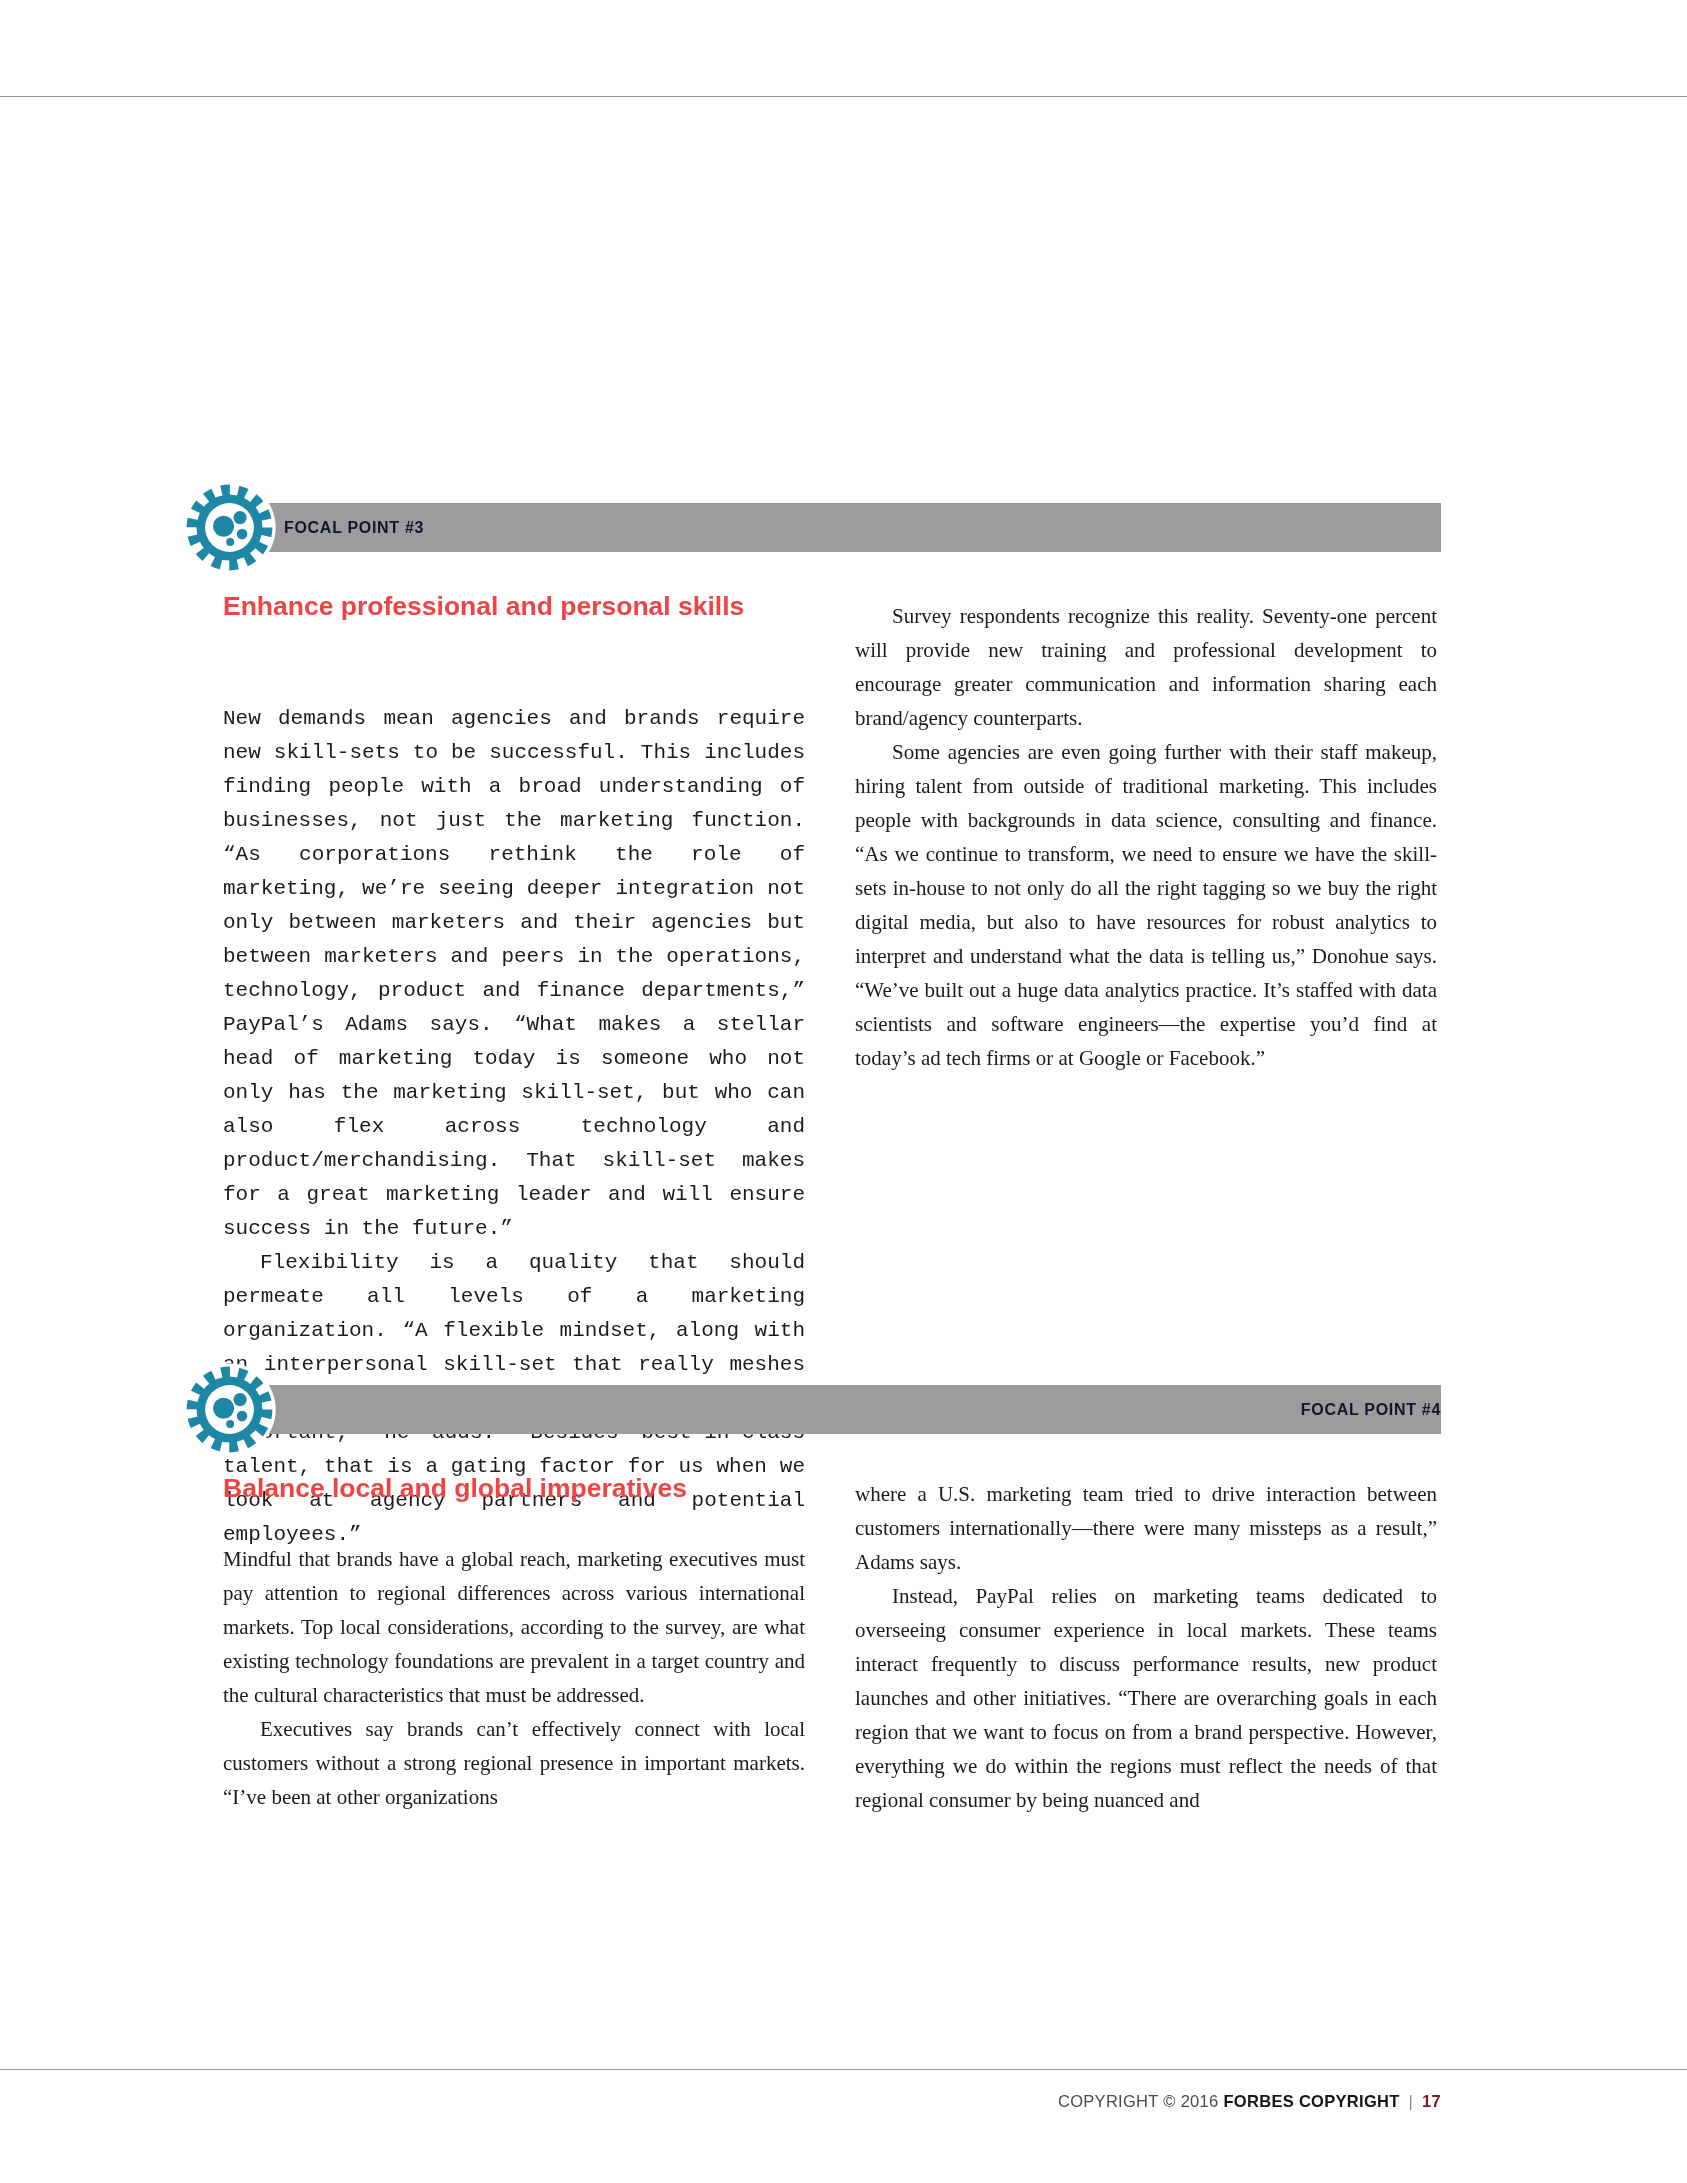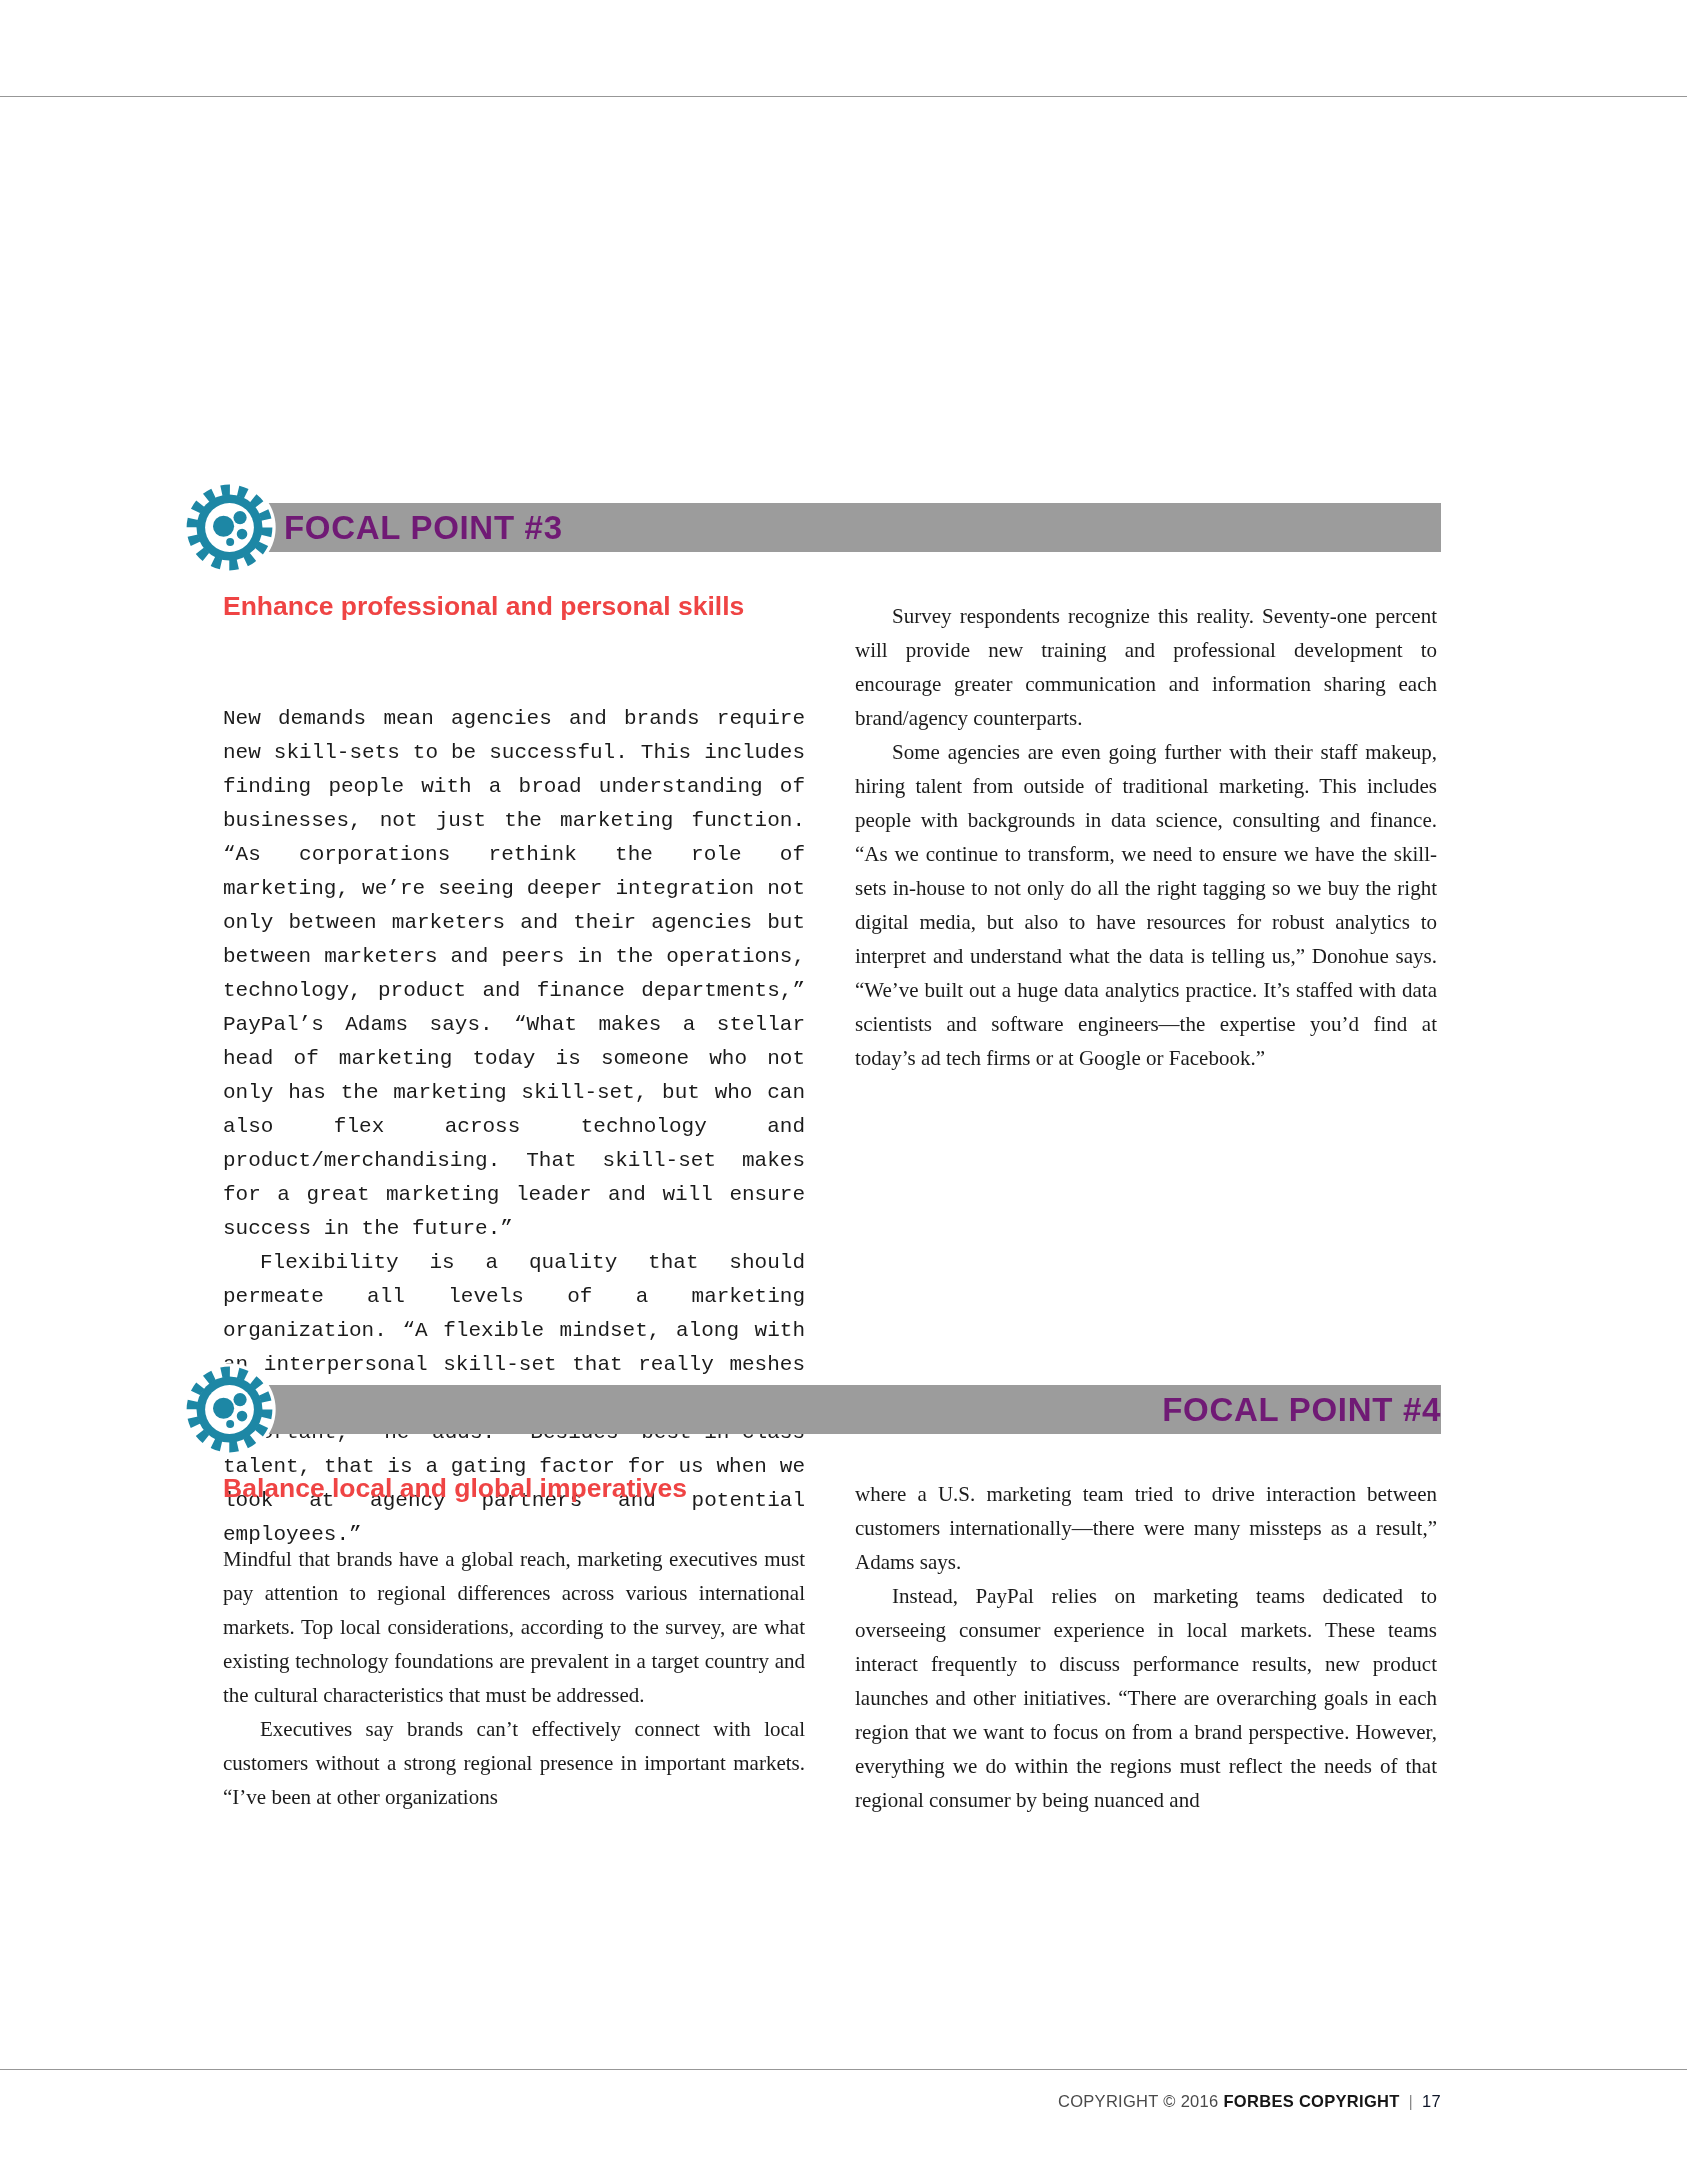--- a/index.html
+++ b/index.html
@@ -22,23 +22,23 @@
     position:absolute;
     left:202px;
     width:1239px;
     height:49px;
     background:#9c9c9c;
   }
   .banner-label {
     display:block;
     font-family:"Liberation Sans", sans-serif;
     font-weight:700;
-    font-size:33px;
+    font-size:16px;
     letter-spacing:0.7px;
-    color:#701a75;
+    color:#0f172a;
     line-height:49px;
     padding-left:82px;
     white-space:nowrap;
   }
   .gear {
     position:absolute;
     left:182px;
     width:95px;
     height:95px;
   }
@@ -71,21 +71,21 @@
     top:2092px;
     right:246px;
     font-family:"Liberation Sans", sans-serif;
     font-size:16.5px;
     letter-spacing:0.3px;
     color:#4a4a4a;
     white-space:nowrap;
   }
   .footer-text .brand { font-weight:700; color:#161616; }
   .footer-text .sep   { color:#8a8a8a; padding:0 4px; }
-  .footer-text .pgnum { font-weight:400; color:#0f172a; }
+  .footer-text .pgnum { font-weight:700; color:#7f1d1d; }
 </style>
 </head>
 <body>
 
 <div class="page">
 
   <div class="rule" style="top:96px;"></div>
 
   <div class="banner" style="top:503px;">
     <span class="banner-label">FOCAL POINT #3</span>

